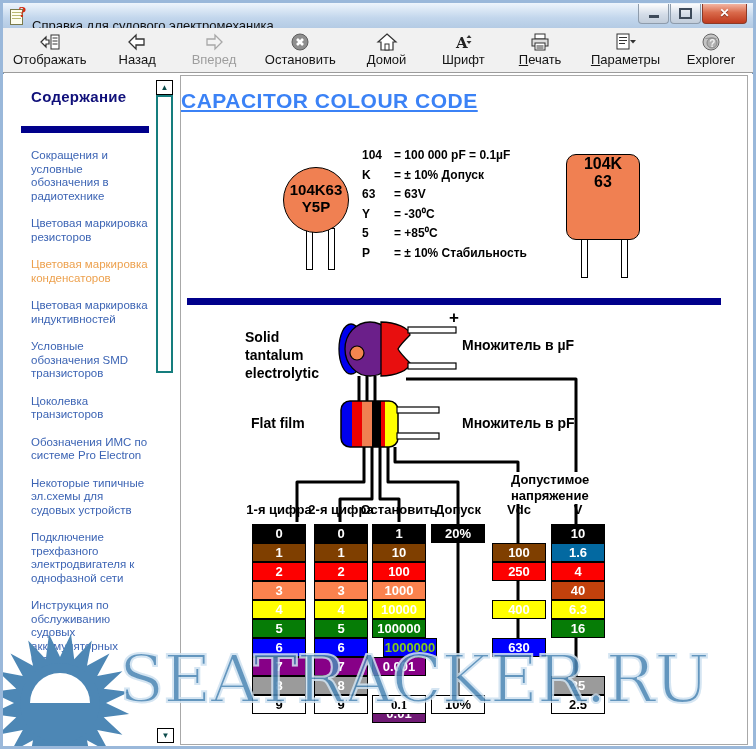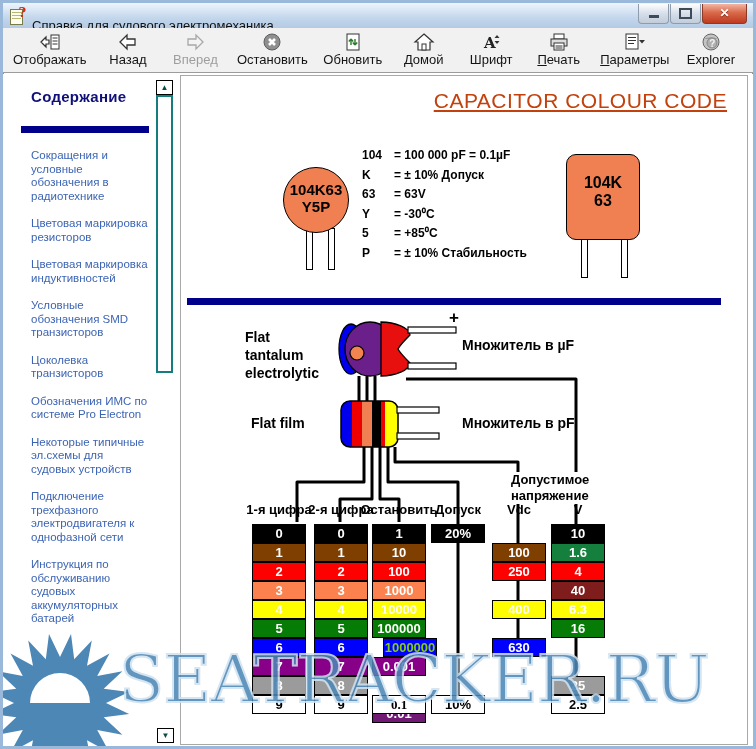--- a/index.html
+++ b/index.html
@@ -38,29 +38,29 @@
   .toc-item{font-size:11.5px;color:#3c64b4;line-height:13.5px;margin-bottom:14px;cursor:pointer;}
   .toc-item.active{color:#eda14e;}
   
   .sb-up,.sb-down{position:absolute;width:15px;height:13px;border:1px solid #000;background:#fff;
     display:flex;align-items:center;justify-content:center;font-size:8px;color:#0a4a4a;z-index:60;cursor:pointer;}
   .sb-up{left:153px;top:6px;}
   .sb-down{left:154px;top:654px;}
   .sb-thumb{position:absolute;left:153px;top:21px;width:13px;height:274px;background:#fefefe;border:2px solid #157d7d;z-index:60;cursor:grab;}
   
   .content{position:absolute;left:177px;top:1px;width:566px;height:668px;border:1px solid #a8a8a8;background:#fff;}
-  .ct{position:absolute;left:0;right:20px;top:13px;text-align:right;font-size:21px;font-weight:normal;
-    text-decoration:underline;letter-spacing:.5px;color:#c2410c;}
+  .ct{position:absolute;left:0;right:20px;top:13px;text-align:left;font-size:21px;font-weight:bold;
+    text-decoration:underline;letter-spacing:.5px;color:#3b82f6;}
   .leg{position:absolute;width:5px;height:40px;background:#fff;border:1px solid #000;}
   .disc{position:absolute;left:102px;top:91px;width:66px;height:66px;border-radius:50%;background:#f08052;
     border:1.5px solid #000;text-align:center;font-weight:bold;font-size:15px;color:#000;box-sizing:border-box;}
   .disc div:first-child{margin-top:13px;}
   .filmcap{position:absolute;left:385px;top:78px;width:74px;height:86px;background:#f08052;border:1.5px solid #000;
     border-radius:10px;text-align:center;font-weight:bold;font-size:16px;box-sizing:border-box;}
-  .filmcap div:first-child{margin-top:19px;}
+  .filmcap div:first-child{}
   .legend{position:absolute;left:181px;top:70px;}
   .lg-row{display:flex;font-weight:bold;font-size:12px;line-height:19.5px;color:#000;}
   .lg-key{width:32px;}
   .divider{position:absolute;left:6px;top:222px;width:534px;height:7px;background:#00008b;}
   .dsvg{position:absolute;left:0;top:0;z-index:1;}
   .lbl{position:absolute;font-weight:bold;font-size:14px;color:#000;white-space:pre-line;line-height:18px;z-index:2;}
   .vlabel{position:absolute;left:330px;top:396px;width:84px;font-weight:bold;font-size:13px;line-height:16px;
     background:#fff;white-space:pre-line;z-index:2;}
   .plus{position:absolute;left:268px;top:232px;font-weight:bold;font-size:17px;z-index:2;}
   .th{position:absolute;top:426px;width:80px;text-align:center;font-weight:bold;font-size:13px;z-index:2;color:#000;}
@@ -147,33 +147,20 @@
           </svg>
       </div>
       <div class="tlabel">
           <span class="u"></span>
           <span>Остановить</span>
         </div>
     </div>
     <div class="tbtn">
       <div class="ticon">
         <svg width="22" height="20">
-            <rect x="5" y="2" width="12" height="16" fill="#fff" stroke="#333"></rect>
-            <path d="M9,13 V7 M9,7 l-2.2,2.5 M9,7 l2.2,2.5" fill="none" stroke="#2a7a2a" stroke-width="1.4"></path>
-            <path d="M13,7 V13 M13,13 l-2.2,-2.5 M13,13 l2.2,-2.5" fill="none" stroke="#2a7a2a" stroke-width="1.4"></path>
-          </svg>
-      </div>
-      <div class="tlabel">
-          <span class="u"></span>
-          <span>Обновить</span>
-        </div>
-    </div>
-    <div class="tbtn">
-      <div class="ticon">
-        <svg width="22" height="20">
             <path d="M11,2 L20,10 H17 V18 H5 V10 H2 Z" fill="#fff" stroke="#333" stroke-width="1.2"></path>
             <rect x="9" y="12" width="4" height="6" fill="#fff" stroke="#333"></rect>
           </svg>
       </div>
       <div class="tlabel">
           <span class="u"></span>
           <span>Домой</span>
         </div>
     </div>
     <div class="tbtn">
@@ -236,20 +223,21 @@
   </div>
 
   <div class="main">
 
     <div class="sidebar">
       <div class="toc-heading">Содержание</div>
       <div class="toc-hr"></div>
       <div class="toc" id="toc">
           <div class="toc-item">Сокращения и условные обозначения в радиотехнике</div>
           <div class="toc-item">Цветовая маркировка резисторов</div>
+          <div class="toc-item active">Цветовая маркировка конденсаторов</div>
           <div class="toc-item">Цветовая маркировка индуктивностей</div>
           <div class="toc-item">Условные обозначения SMD транзисторов</div>
           <div class="toc-item">Цоколевка транзисторов</div>
           <div class="toc-item">Обозначения ИМС по системе Pro Electron</div>
           <div class="toc-item">Некоторые типичные эл.схемы для судовых устройств</div>
           <div class="toc-item">Подключение трехфазного электродвигателя к однофазной сети</div>
           <div class="toc-item">Инструкция по обслуживанию судовых аккумуляторных батарей</div>
         </div>
     </div>
 
@@ -338,21 +326,21 @@
             <rect x="191" y="325" width="9" height="46" fill="#000000"></rect>
             <rect x="200" y="325" width="4" height="46" fill="#ee0000"></rect>
             <rect x="204" y="325" width="13" height="46" fill="#ffff00"></rect>
           </g>
           <rect x="160" y="325" width="57" height="46" rx="9" fill="none" stroke="#000" stroke-width="1.5"></rect>
           <rect x="216" y="331" width="42" height="6" fill="#fff" stroke="#000" stroke-width="1.2"></rect>
           <rect x="216" y="357" width="42" height="6" fill="#fff" stroke="#000" stroke-width="1.2"></rect>
         </g>
       </svg>
 
-      <div class="lbl" style="left:64px;top:252px;">Flat
+      <div class="lbl" style="left:64px;top:252px;">Solid
 tantalum
 electrolytic</div>
       <div class="plus">+</div>
       <div class="lbl" style="left:281px;top:260px;">Множитель в µF</div>
       <div class="lbl" style="left:70px;top:338px;">Flat film</div>
       <div class="lbl" style="left:281px;top:338px;">Множитель в pF</div>
       <div class="vlabel">Допустимое
 напряжение</div>
 
       <div id="table">
@@ -364,30 +352,30 @@
           <div class="th" style="left: 357px;">V</div>
           <div class="cell" style="left: 71px; top: 448px; background: rgb(0, 0, 0); color: rgb(255, 255, 255);">0</div>
           <div class="cell" style="left: 133px; top: 448px; background: rgb(0, 0, 0); color: rgb(255, 255, 255);">0</div>
           <div class="cell" style="left: 191px; top: 448px; background: rgb(0, 0, 0); color: rgb(255, 255, 255);">1</div>
           <div class="cell" style="left: 250px; top: 448px; background: rgb(0, 0, 0); color: rgb(255, 255, 255);">20%</div>
           <div class="cell" style="left: 370px; top: 448px; background: rgb(0, 0, 0); color: rgb(255, 255, 255);">10</div>
           <div class="cell" style="left: 71px; top: 467px; background: rgb(127, 63, 0); color: rgb(255, 255, 255);">1</div>
           <div class="cell" style="left: 133px; top: 467px; background: rgb(127, 63, 0); color: rgb(255, 255, 255);">1</div>
           <div class="cell" style="left: 191px; top: 467px; background: rgb(127, 63, 0); color: rgb(255, 255, 255);">10</div>
           <div class="cell" style="left: 311px; top: 467px; background: rgb(127, 63, 0); color: rgb(255, 255, 255);">100</div>
-          <div class="cell" style="left: 370px; top: 467px; background: #15803d; color: rgb(255, 255, 255);">1.6</div>
+          <div class="cell" style="left: 370px; top: 467px; background: #0369a1; color: rgb(255, 255, 255);">1.6</div>
           <div class="cell" style="left: 71px; top: 486px; background: rgb(253, 0, 0); color: rgb(255, 255, 255);">2</div>
           <div class="cell" style="left: 133px; top: 486px; background: rgb(253, 0, 0); color: rgb(255, 255, 255);">2</div>
           <div class="cell" style="left: 191px; top: 486px; background: rgb(253, 0, 0); color: rgb(255, 255, 255);">100</div>
           <div class="cell" style="left: 311px; top: 486px; background: rgb(253, 0, 0); color: rgb(255, 255, 255);">250</div>
           <div class="cell" style="left: 370px; top: 486px; background: rgb(253, 0, 0); color: rgb(255, 255, 255);">4</div>
           <div class="cell" style="left: 71px; top: 505px; background: rgb(251, 130, 78); color: rgb(255, 255, 255);">3</div>
           <div class="cell" style="left: 133px; top: 505px; background: rgb(251, 130, 78); color: rgb(255, 255, 255);">3</div>
           <div class="cell" style="left: 191px; top: 505px; background: rgb(251, 130, 78); color: rgb(255, 255, 255);">1000</div>
-          <div class="cell" style="left: 370px; top: 505px; background: #7f1d1d; color: rgb(255, 255, 255);">40</div>
+          <div class="cell" style="left: 370px; top: 505px; background: #c2410c; color: rgb(255, 255, 255);">40</div>
           <div class="cell" style="left: 71px; top: 524px; background: rgb(255, 254, 0); color: rgb(255, 255, 255);">4</div>
           <div class="cell" style="left: 133px; top: 524px; background: rgb(255, 254, 0); color: rgb(255, 255, 255);">4</div>
           <div class="cell" style="left: 191px; top: 524px; background: rgb(255, 254, 0); color: rgb(255, 255, 255);">10000</div>
           <div class="cell" style="left: 311px; top: 524px; background: rgb(255, 254, 0); color: rgb(255, 255, 255);">400</div>
           <div class="cell" style="left: 370px; top: 524px; background: rgb(255, 254, 0); color: rgb(255, 255, 255);">6.3</div>
           <div class="cell" style="left: 71px; top: 543px; background: rgb(6, 124, 6); color: rgb(255, 255, 255);">5</div>
           <div class="cell" style="left: 133px; top: 543px; background: rgb(6, 124, 6); color: rgb(255, 255, 255);">5</div>
           <div class="cell" style="left: 191px; top: 543px; background: rgb(6, 124, 6); color: rgb(255, 255, 255);">100000</div>
           <div class="cell" style="left: 370px; top: 543px; background: rgb(6, 124, 6); color: rgb(255, 255, 255);">16</div>
           <div class="cell" style="left: 71px; top: 562px; background: rgb(0, 0, 254); color: rgb(255, 255, 255);">6</div>

